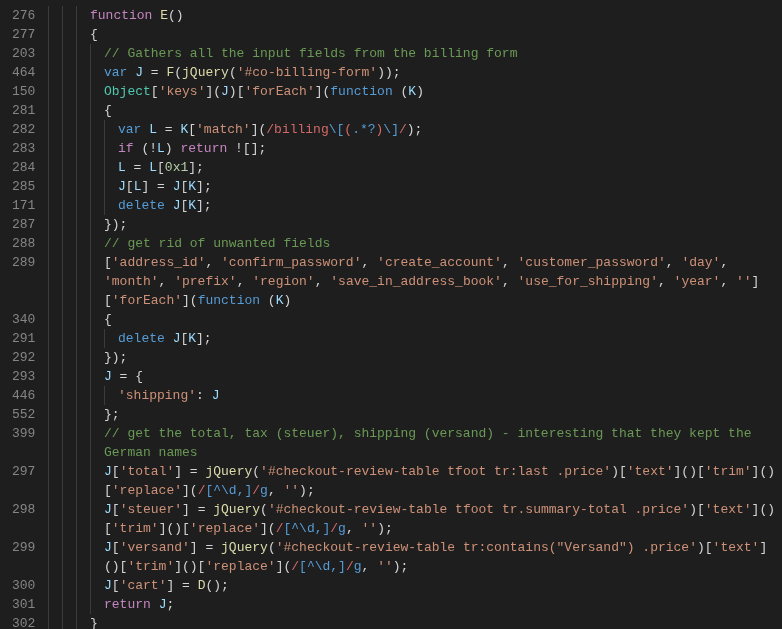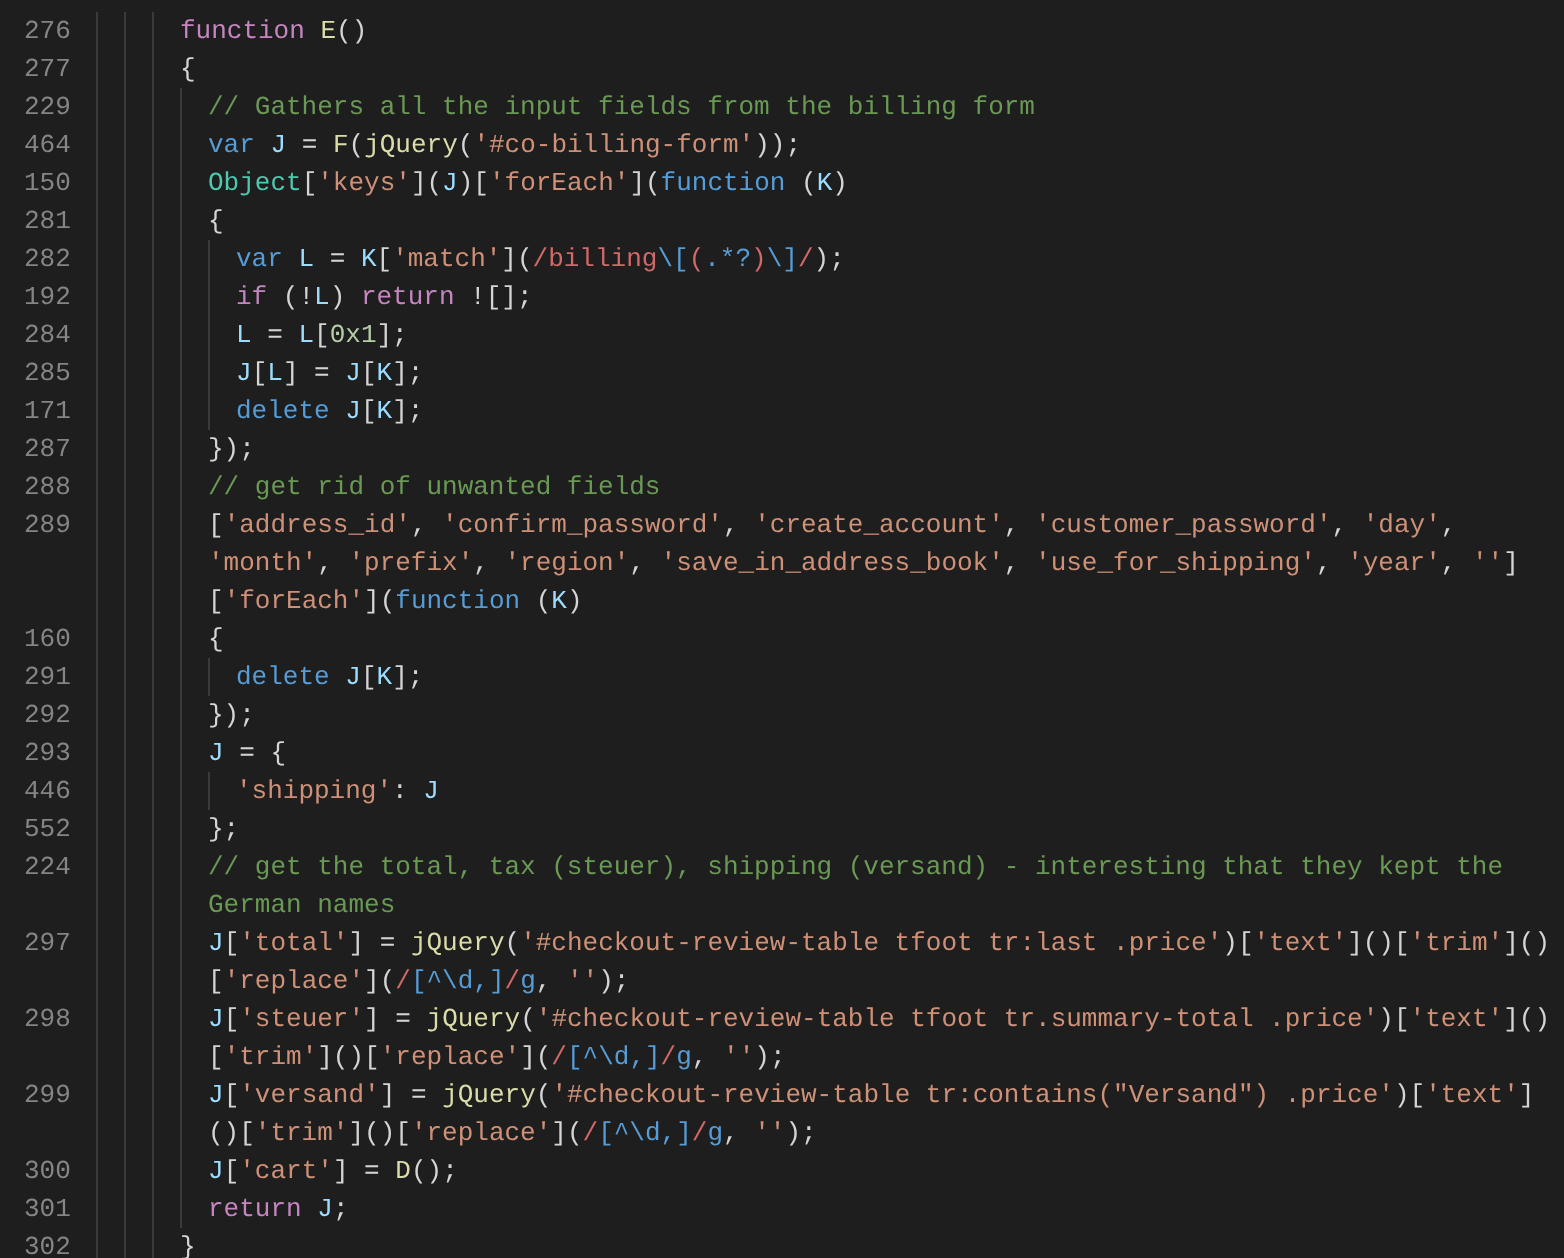--- a/index.html
+++ b/index.html
@@ -57,41 +57,41 @@
   .tk-type { color: #4ec9b0; }
   .tk-pun  { color: #d4d4d4; }
 </style>
 </head>
 <body>
 
 <div class="editor">
   <div class="gutter" id="gutter">
       <div>276</div>
       <div>277</div>
-      <div>229</div>
+      <div>203</div>
       <div>464</div>
       <div>150</div>
       <div>281</div>
       <div>282</div>
-      <div>192</div>
+      <div>283</div>
       <div>284</div>
       <div>285</div>
       <div>171</div>
       <div>287</div>
       <div>288</div>
       <div>289</div>
       <div></div>
       <div></div>
-      <div>160</div>
+      <div>340</div>
       <div>291</div>
       <div>292</div>
       <div>293</div>
       <div>446</div>
       <div>552</div>
-      <div>224</div>
+      <div>399</div>
       <div></div>
       <div>297</div>
       <div></div>
       <div>298</div>
       <div></div>
       <div>299</div>
       <div></div>
       <div>300</div>
       <div>301</div>
       <div>302</div>

